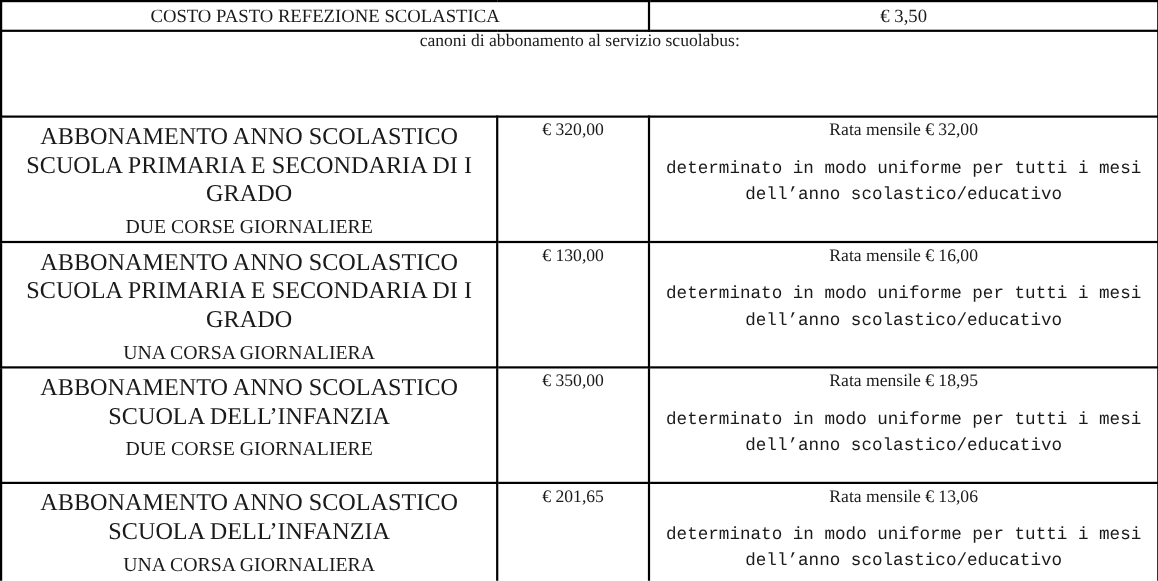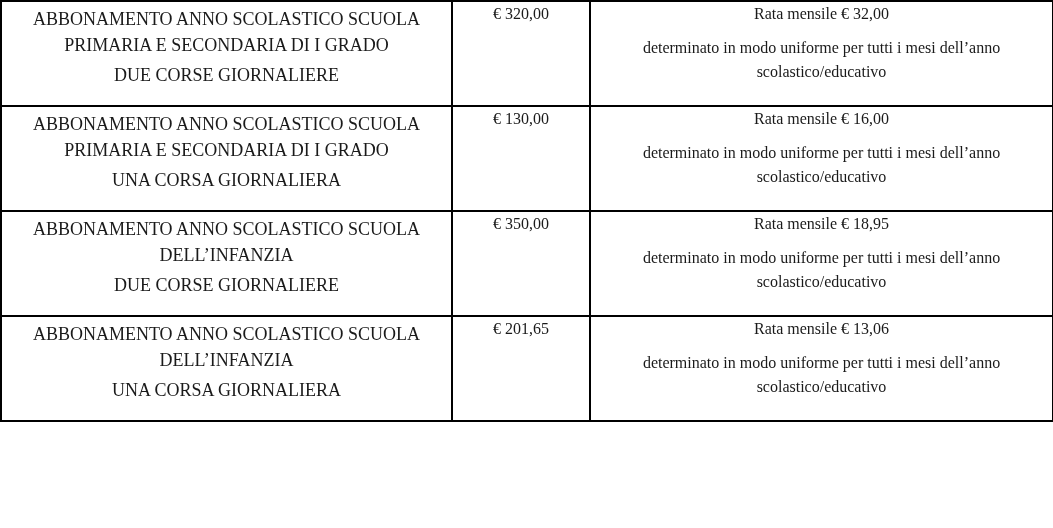--- a/index.html
+++ b/index.html
@@ -5,36 +5,43 @@
   html, body { margin: 0; padding: 0; background: #ffffff; }
   body { width: 1053px; height: 528px; overflow: hidden; position: relative;
          font-family: "Liberation Serif", "DejaVu Serif", serif; color: #1a1a1a; }
   table.fees { position: absolute; left: 0; top: 0; width: 1052px; border-collapse: collapse; table-layout: fixed; }
   table.fees td { border: 2px solid #000; padding: 0; vertical-align: top; text-align: center; }
   .c1 { width: 451px; } .c2 { width: 138px; } .c3 { width: 463px; }
   .r-head td { height: 25px; font-size: 17px; line-height: 25px; }
   .r-head td.label { padding-top: 0; }
   .r-note td { height: 76px; vertical-align: middle; font-size: 16px; }
   .r-item td { height: 103px; }
-  .item-title { font-size: 18px; line-height: 26px; padding-top: 4px; }
+  .item-title { font-size: 22px; line-height: 26px; padding-top: 4px; }
   .item-sub { font-size: 18px; line-height: 26px; margin-top: 4px; }
   .price { font-size: 16px; line-height: 24px; }
   .rata { font-size: 16px; line-height: 24px; }
-  .rata-note { font-size: 16px; line-height: 24px; margin-top: 10px; padding: 0 1px; }
+  .rata-note { font-size: 16px; line-height: 24px; margin-top: 10px; padding: 0 1px; font-family: Liberation Mono, monospace; }
 </style>
 </head>
 <body>
 
 <table class="fees">
   <colgroup>
       <col class="c1">
       <col class="c2">
       <col class="c3">
     </colgroup>
   <tbody>
+      <tr class="r-head">
+    <td colspan="2" class="label">COSTO PASTO REFEZIONE SCOLASTICA</td>
+    <td>€ 3,50</td>
+  </tr>
+  <tr class="r-note">
+    <td colspan="3">canoni di abbonamento al servizio scuolabus:</td>
+  </tr>
 
   <tr class="r-item">
     <td>
       <div class="item-title">ABBONAMENTO ANNO SCOLASTICO SCUOLA PRIMARIA E SECONDARIA DI I GRADO</div>
       <div class="item-sub">DUE CORSE GIORNALIERE</div>
     </td>
     <td>
           <div class="price">€ 320,00</div>
         </td>
     <td>

